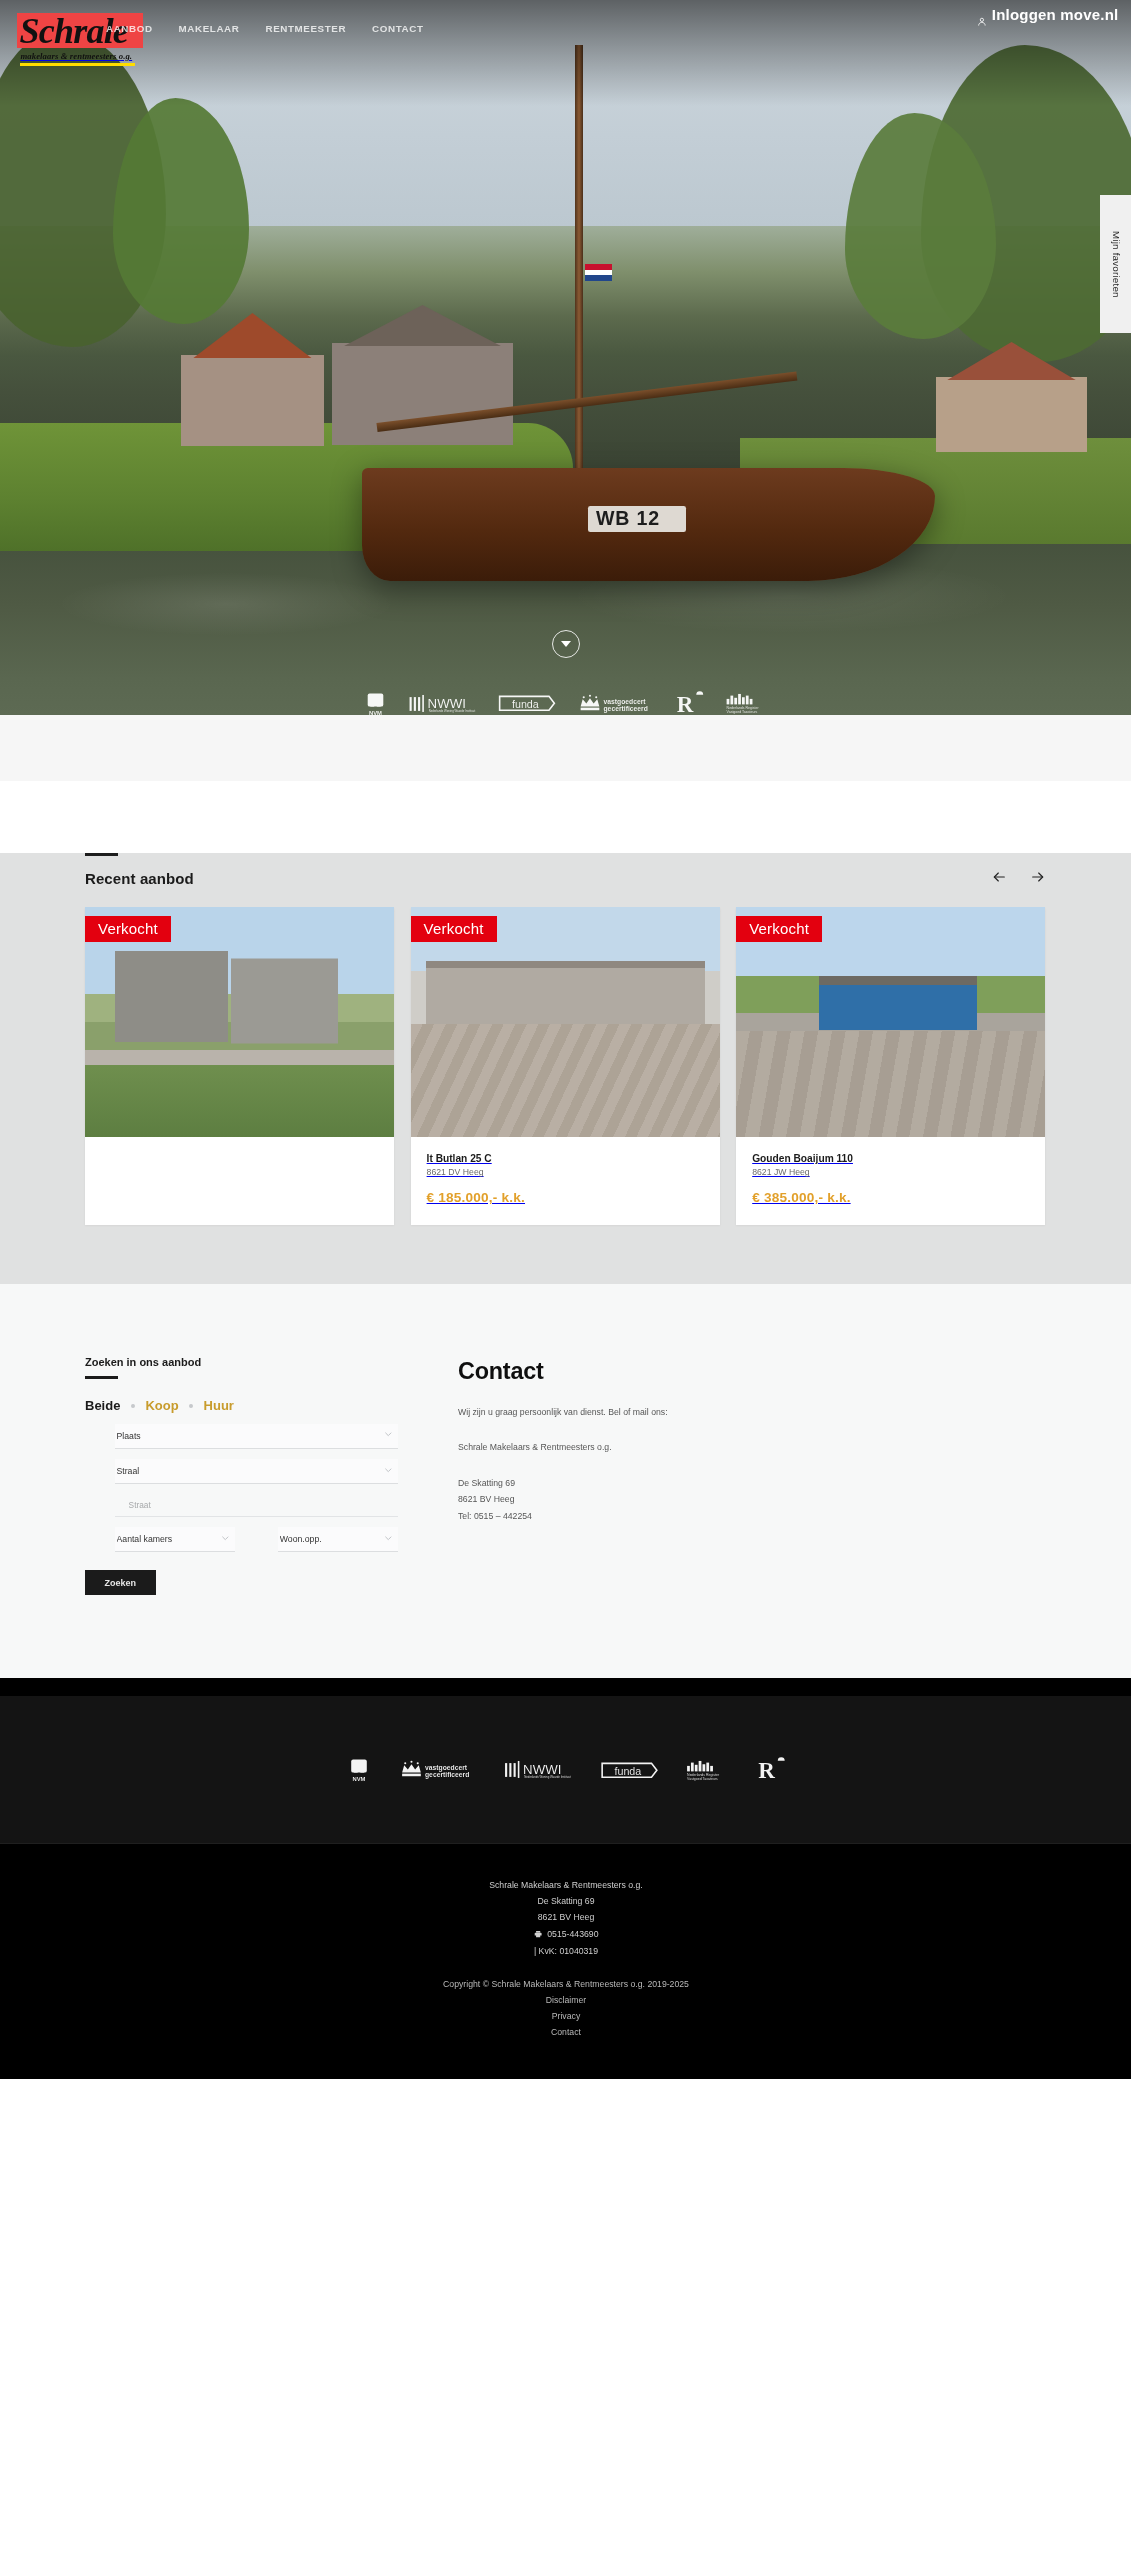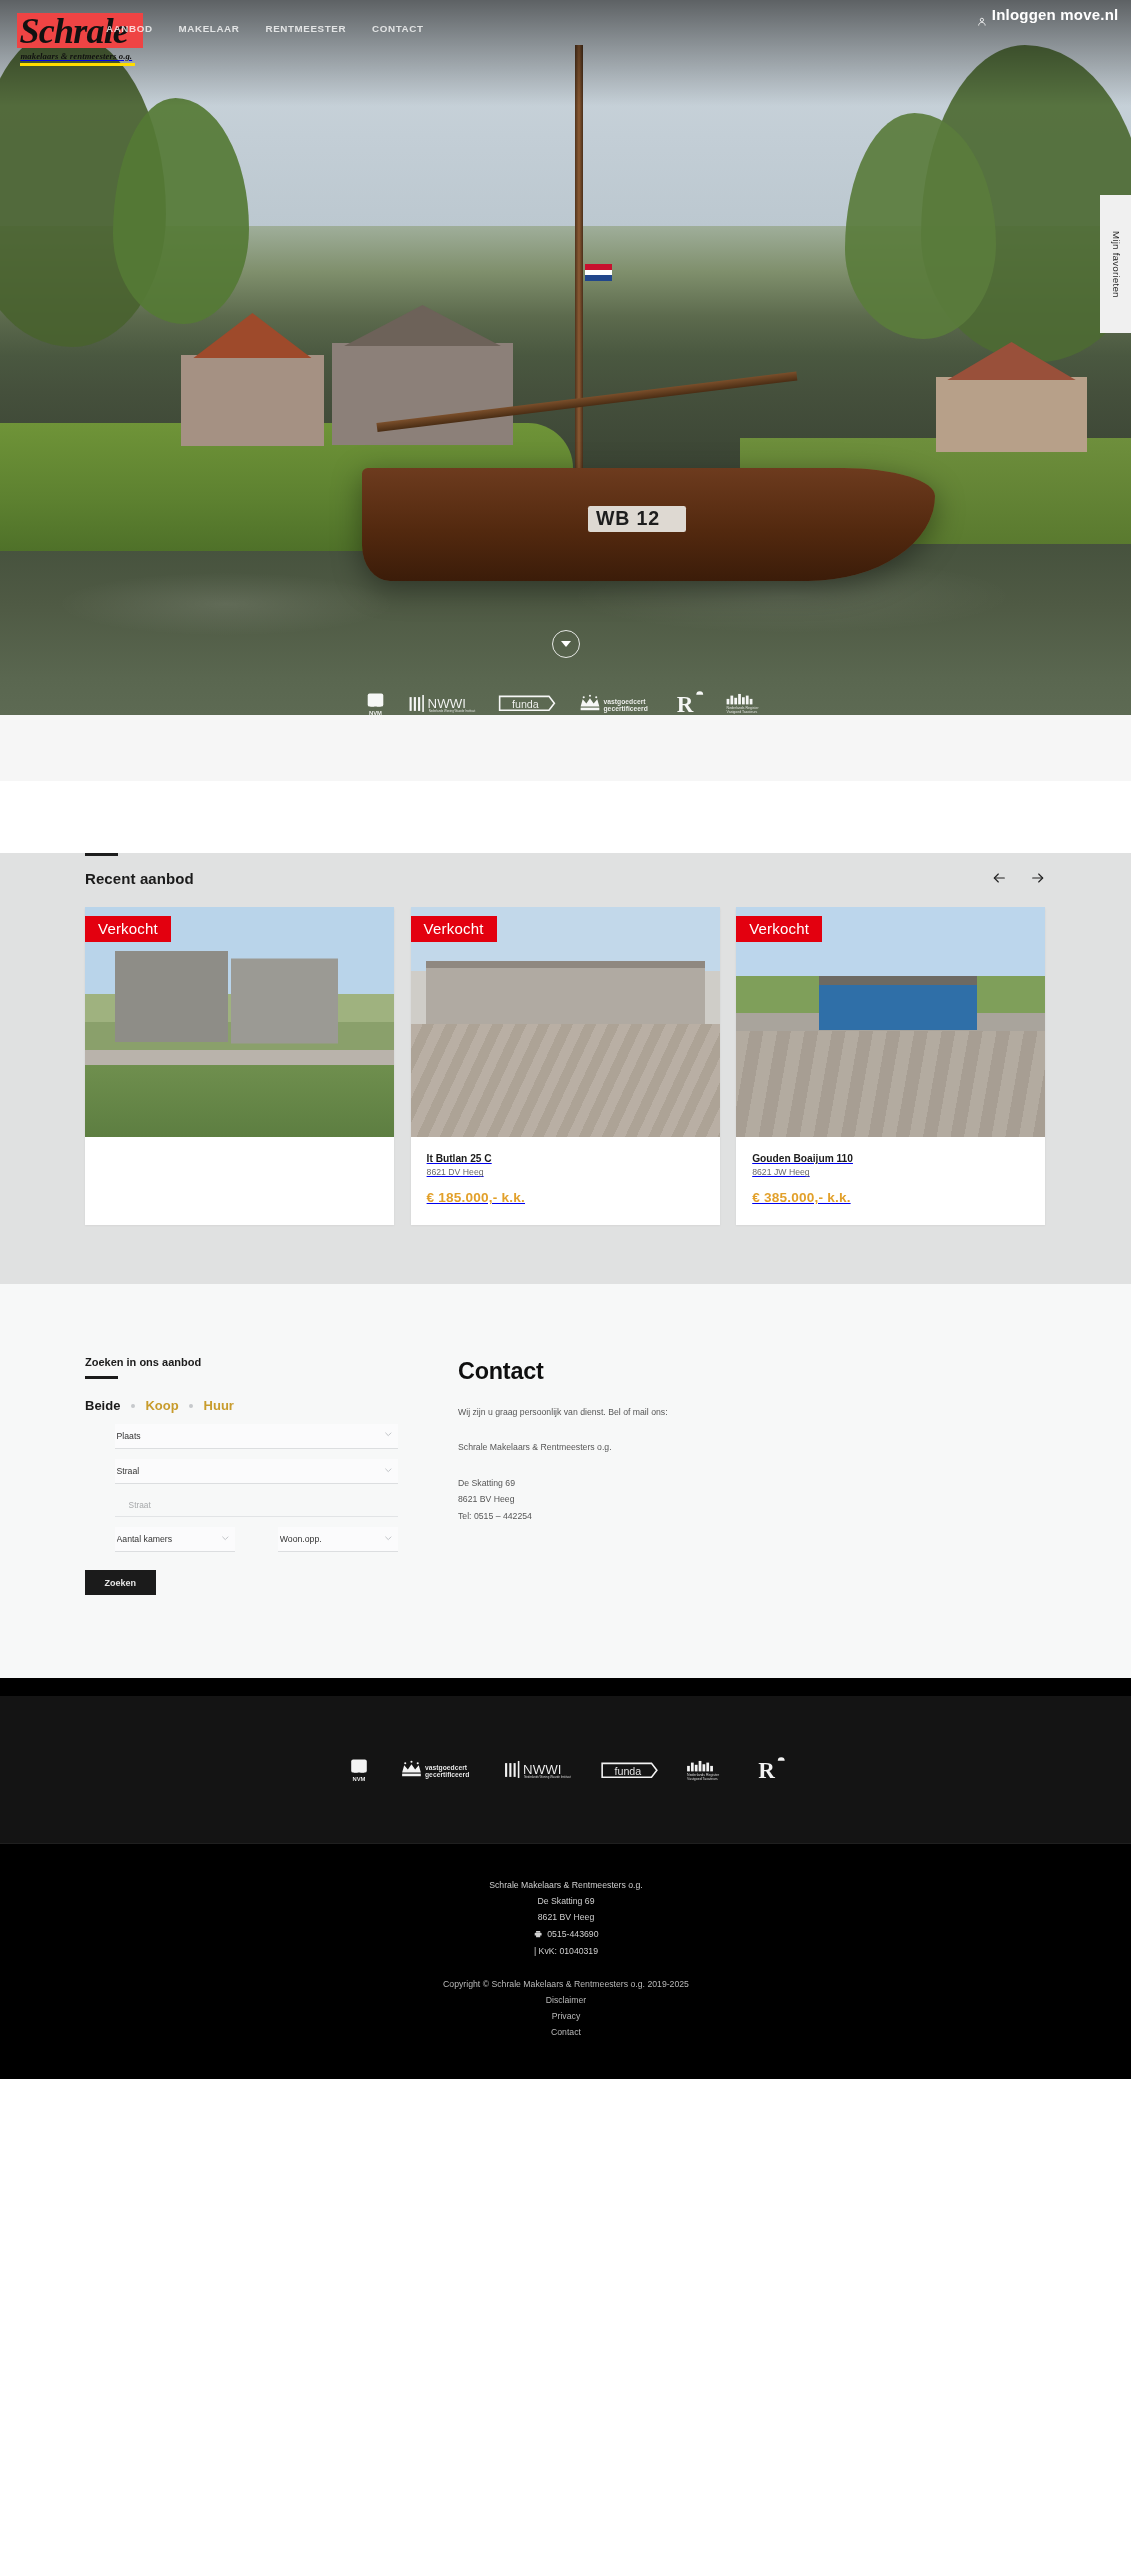--- a/index.html
+++ b/index.html
@@ -212,21 +212,21 @@
 
   
   .section-recent {
     background:#e0e1e1;
     width: 1132px;
     padding: 0 0 59px 0;
   }
   .container { width: 962px; margin: 0 auto; position: relative; }
   .rule-short { width: 33px; height: 3px; background:#1d1d1d; margin-top: 72px; }
   .sec-head {
-    display:flex; align-items:flex-end; justify-content:space-between;
+    display:flex; align-items:flex-start; justify-content:space-between;
     margin-top: 14.3px;
   }
   .sec-title {
     font-size: 15px; font-weight: 700; color:#1b1b1b; letter-spacing:0.1px;
   }
   .carousel-nav { display:flex; gap: 22.6px; align-items:center; margin-right: 1.5px; }
   .carousel-nav button {
     background:none; border:none; cursor:pointer; padding:0;
     width: 16px; height: 16px; color:#222;
     display:flex; align-items:center; justify-content:center;

